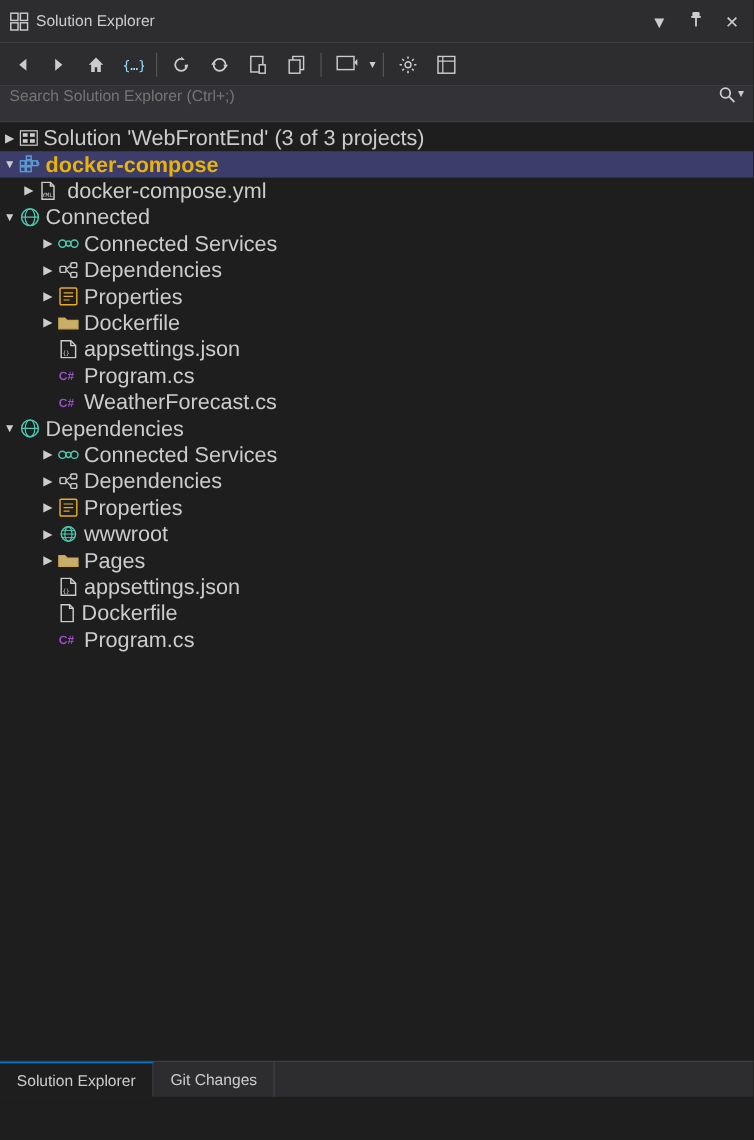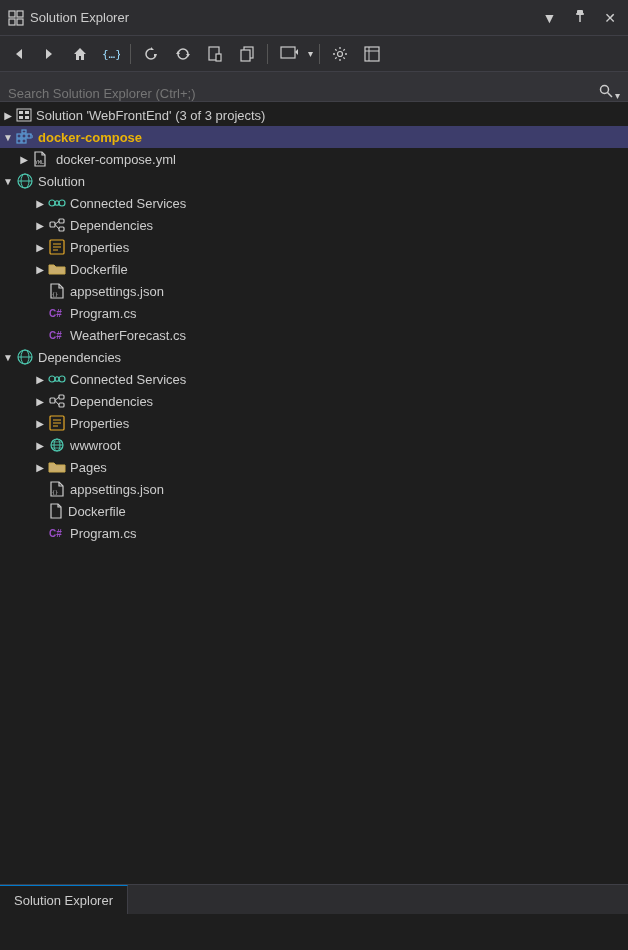--- a/index.html
+++ b/index.html
@@ -70,21 +70,21 @@
       width: 1px;
       height: 20px;
       background: #555;
       margin: 0 2px;
     }
 
     
     .search-bar {
       background: #333337;
       display: flex;
-      align-items: flex-end;
+      align-items: flex-start;
       padding: 0 8px;
       height: 30px;
       border-bottom: 1px solid #3f3f46;
     }
     .search-input {
       background: transparent;
       border: none;
       outline: none;
       color: #999;
       font-size: 13px;
@@ -130,21 +130,21 @@
       display: inline-block;
     }
     .item-icon {
       margin-right: 4px;
       font-size: 14px;
       display: flex;
       align-items: center;
     }
     .item-label {
       color: #cccccc;
-      font-size: 13px;
+      font-size: 18px;
     }
     .item-label.bold {
       font-weight: 600;
       color: #eab308;
     }
 
     
     .icon-svg {
       width: 16px;
       height: 16px;
@@ -343,21 +343,21 @@
       </div>
       <div class="tree-item">
         <span class="expand-arrow">▼</span>
         <span class="item-icon">
           <svg width="18" height="16" viewBox="0 0 18 16">
       <circle cx="9" cy="8" r="7" fill="none" stroke="#4ec9b0" stroke-width="1.2"></circle>
       <ellipse cx="9" cy="8" rx="4" ry="7" fill="none" stroke="#4ec9b0" stroke-width="1"></ellipse>
       <line x1="2" y1="8" x2="16" y2="8" stroke="#4ec9b0" stroke-width="1"></line>
     </svg>
         </span>
-        <span class="item-label">Solution</span>
+        <span class="item-label">Connected</span>
       </div>
       <div class="tree-item">
         <span class="indent" style="width:16px;display:inline-block;"></span>
         <span class="indent" style="width:16px;display:inline-block;"></span>
         <span class="expand-arrow">▶</span>
         <span class="item-icon">
           <svg width="18" height="16" viewBox="0 0 18 16">
       <circle cx="4" cy="8" r="3" fill="none" stroke="#4ec9b0" stroke-width="1.2"></circle>
       <circle cx="14" cy="8" r="3" fill="none" stroke="#4ec9b0" stroke-width="1.2"></circle>
       <path d="M7,8 C7,5 11,5 11,8" fill="none" stroke="#4ec9b0" stroke-width="1.2"></path>
@@ -556,14 +556,15 @@
           <svg width="18" height="16" viewBox="0 0 18 16">
       <text x="1" y="12" font-size="10" fill="#9b4fc8" font-weight="bold" font-family="Arial">C#</text>
     </svg>
         </span>
         <span class="item-label">Program.cs</span>
       </div>
     </div>
 
   <div class="bottom-tabs">
   <div class="bottom-tab active">Solution Explorer</div>
+      <div class="bottom-tab">Git Changes</div>
     </div>
 </div>
 
 </body></html>

